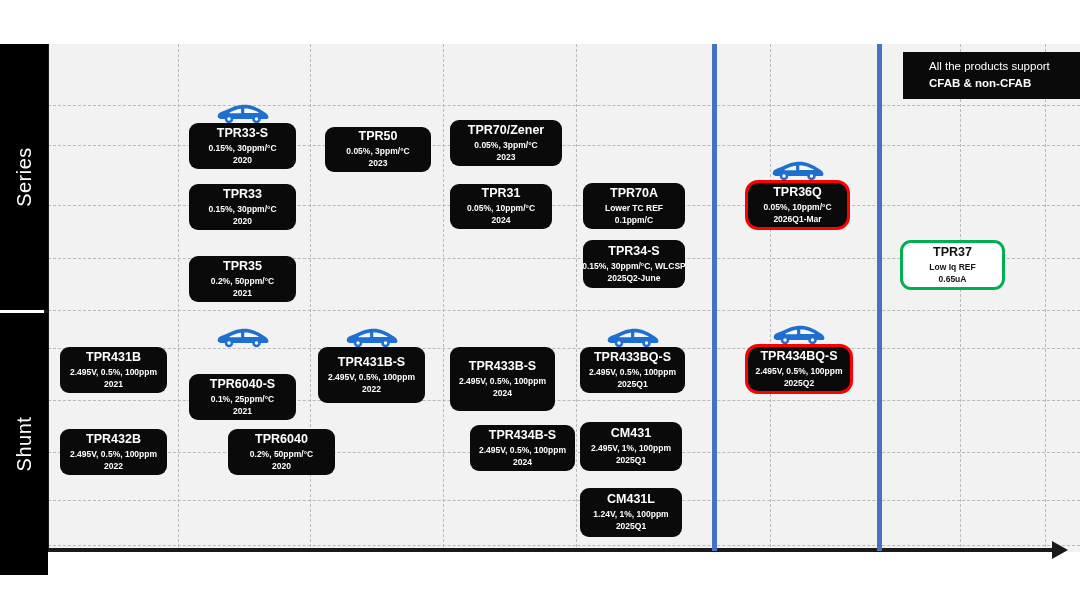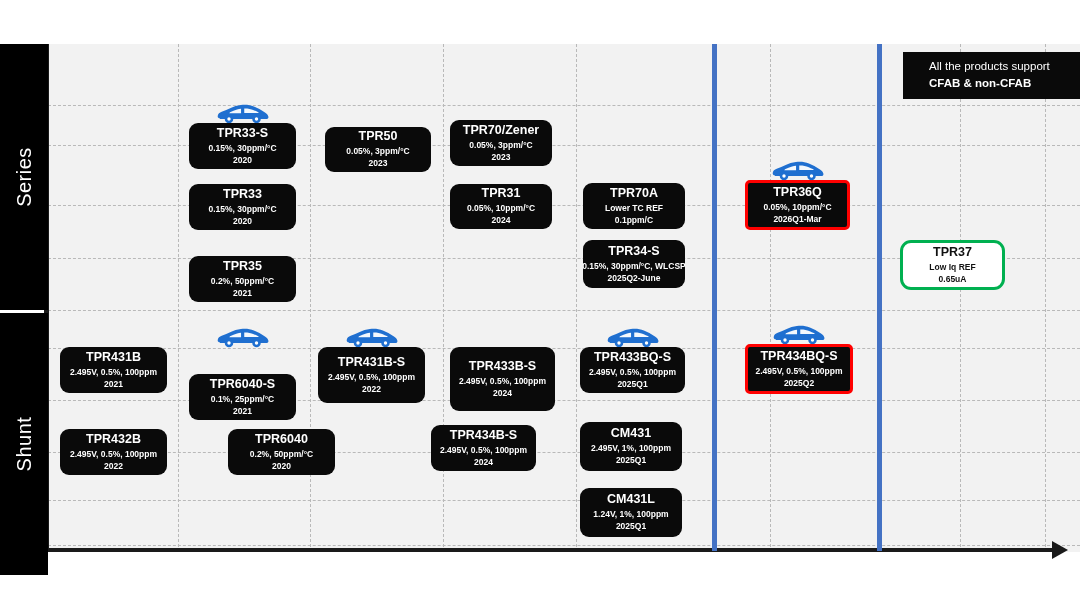--- a/index.html
+++ b/index.html
@@ -109,21 +109,21 @@
     white-space:nowrap;
   }
   .card .card-line{
     font-size:8.5px;
     font-weight:bold;
     line-height:1.45;
     white-space:nowrap;
   }
   .card.accent-red{
     border:3px solid #ff0000;
-    border-radius:5px;
+    border-radius:13px;
     justify-content:center;
   }
   .card.accent-green{
     background:#ffffff;
     color:#111111;
     border:3px solid #00b050;
     border-radius:11px;
   }
 
   
@@ -208,21 +208,21 @@
       <div class="card" style="left: 189px; top: 123px; width: 107px; height: 46px;">
         <div class="card-title">TPR33-S</div>
         <div class="card-line">0.15%, 30ppm/°C</div>
         <div class="card-line">2020</div>
       </div>
       <div class="card" style="left: 325px; top: 127px; width: 106px; height: 45px;">
         <div class="card-title">TPR50</div>
         <div class="card-line">0.05%, 3ppm/°C</div>
         <div class="card-line">2023</div>
       </div>
-      <div class="card" style="left: 450px; top: 120px; width: 102px; height: 46px;">
+      <div class="card" style="left: 450px; top: 120px; width: 112px; height: 46px;">
         <div class="card-title">TPR70/Zener</div>
         <div class="card-line">0.05%, 3ppm/°C</div>
         <div class="card-line">2023</div>
       </div>
       <div class="card" style="left: 189px; top: 184px; width: 107px; height: 46px;">
         <div class="card-title">TPR33</div>
         <div class="card-line">0.15%, 30ppm/°C</div>
         <div class="card-line">2020</div>
       </div>
       <div class="card" style="left: 450px; top: 184px; width: 102px; height: 45px;">
@@ -343,21 +343,21 @@
       <div class="card" style="left: 60px; top: 429px; width: 107px; height: 46px;">
         <div class="card-title">TPR432B</div>
         <div class="card-line">2.495V, 0.5%, 100ppm</div>
         <div class="card-line">2022</div>
       </div>
       <div class="card" style="left: 189px; top: 429px; width: 107px; height: 46px; margin-left: 39px;">
         <div class="card-title">TPR6040</div>
         <div class="card-line">0.2%, 50ppm/°C</div>
         <div class="card-line">2020</div>
       </div>
-      <div class="card" style="left: 431px; top: 425px; width: 105px; height: 46px; text-align: center;">
+      <div class="card" style="left: 470px; top: 425px; width: 105px; height: 46px; text-align: center;">
         <div class="card-title">TPR434B-S</div>
         <div class="card-line">2.495V, 0.5%, 100ppm</div>
         <div class="card-line">2024</div>
       </div>
       <div class="card" style="left: 580px; top: 422px; width: 102px; height: 49px;">
         <div class="card-title">CM431</div>
         <div class="card-line">2.495V, 1%, 100ppm</div>
         <div class="card-line">2025Q1</div>
       </div>
       <div class="card" style="left: 580px; top: 488px; width: 102px; height: 49px;">

